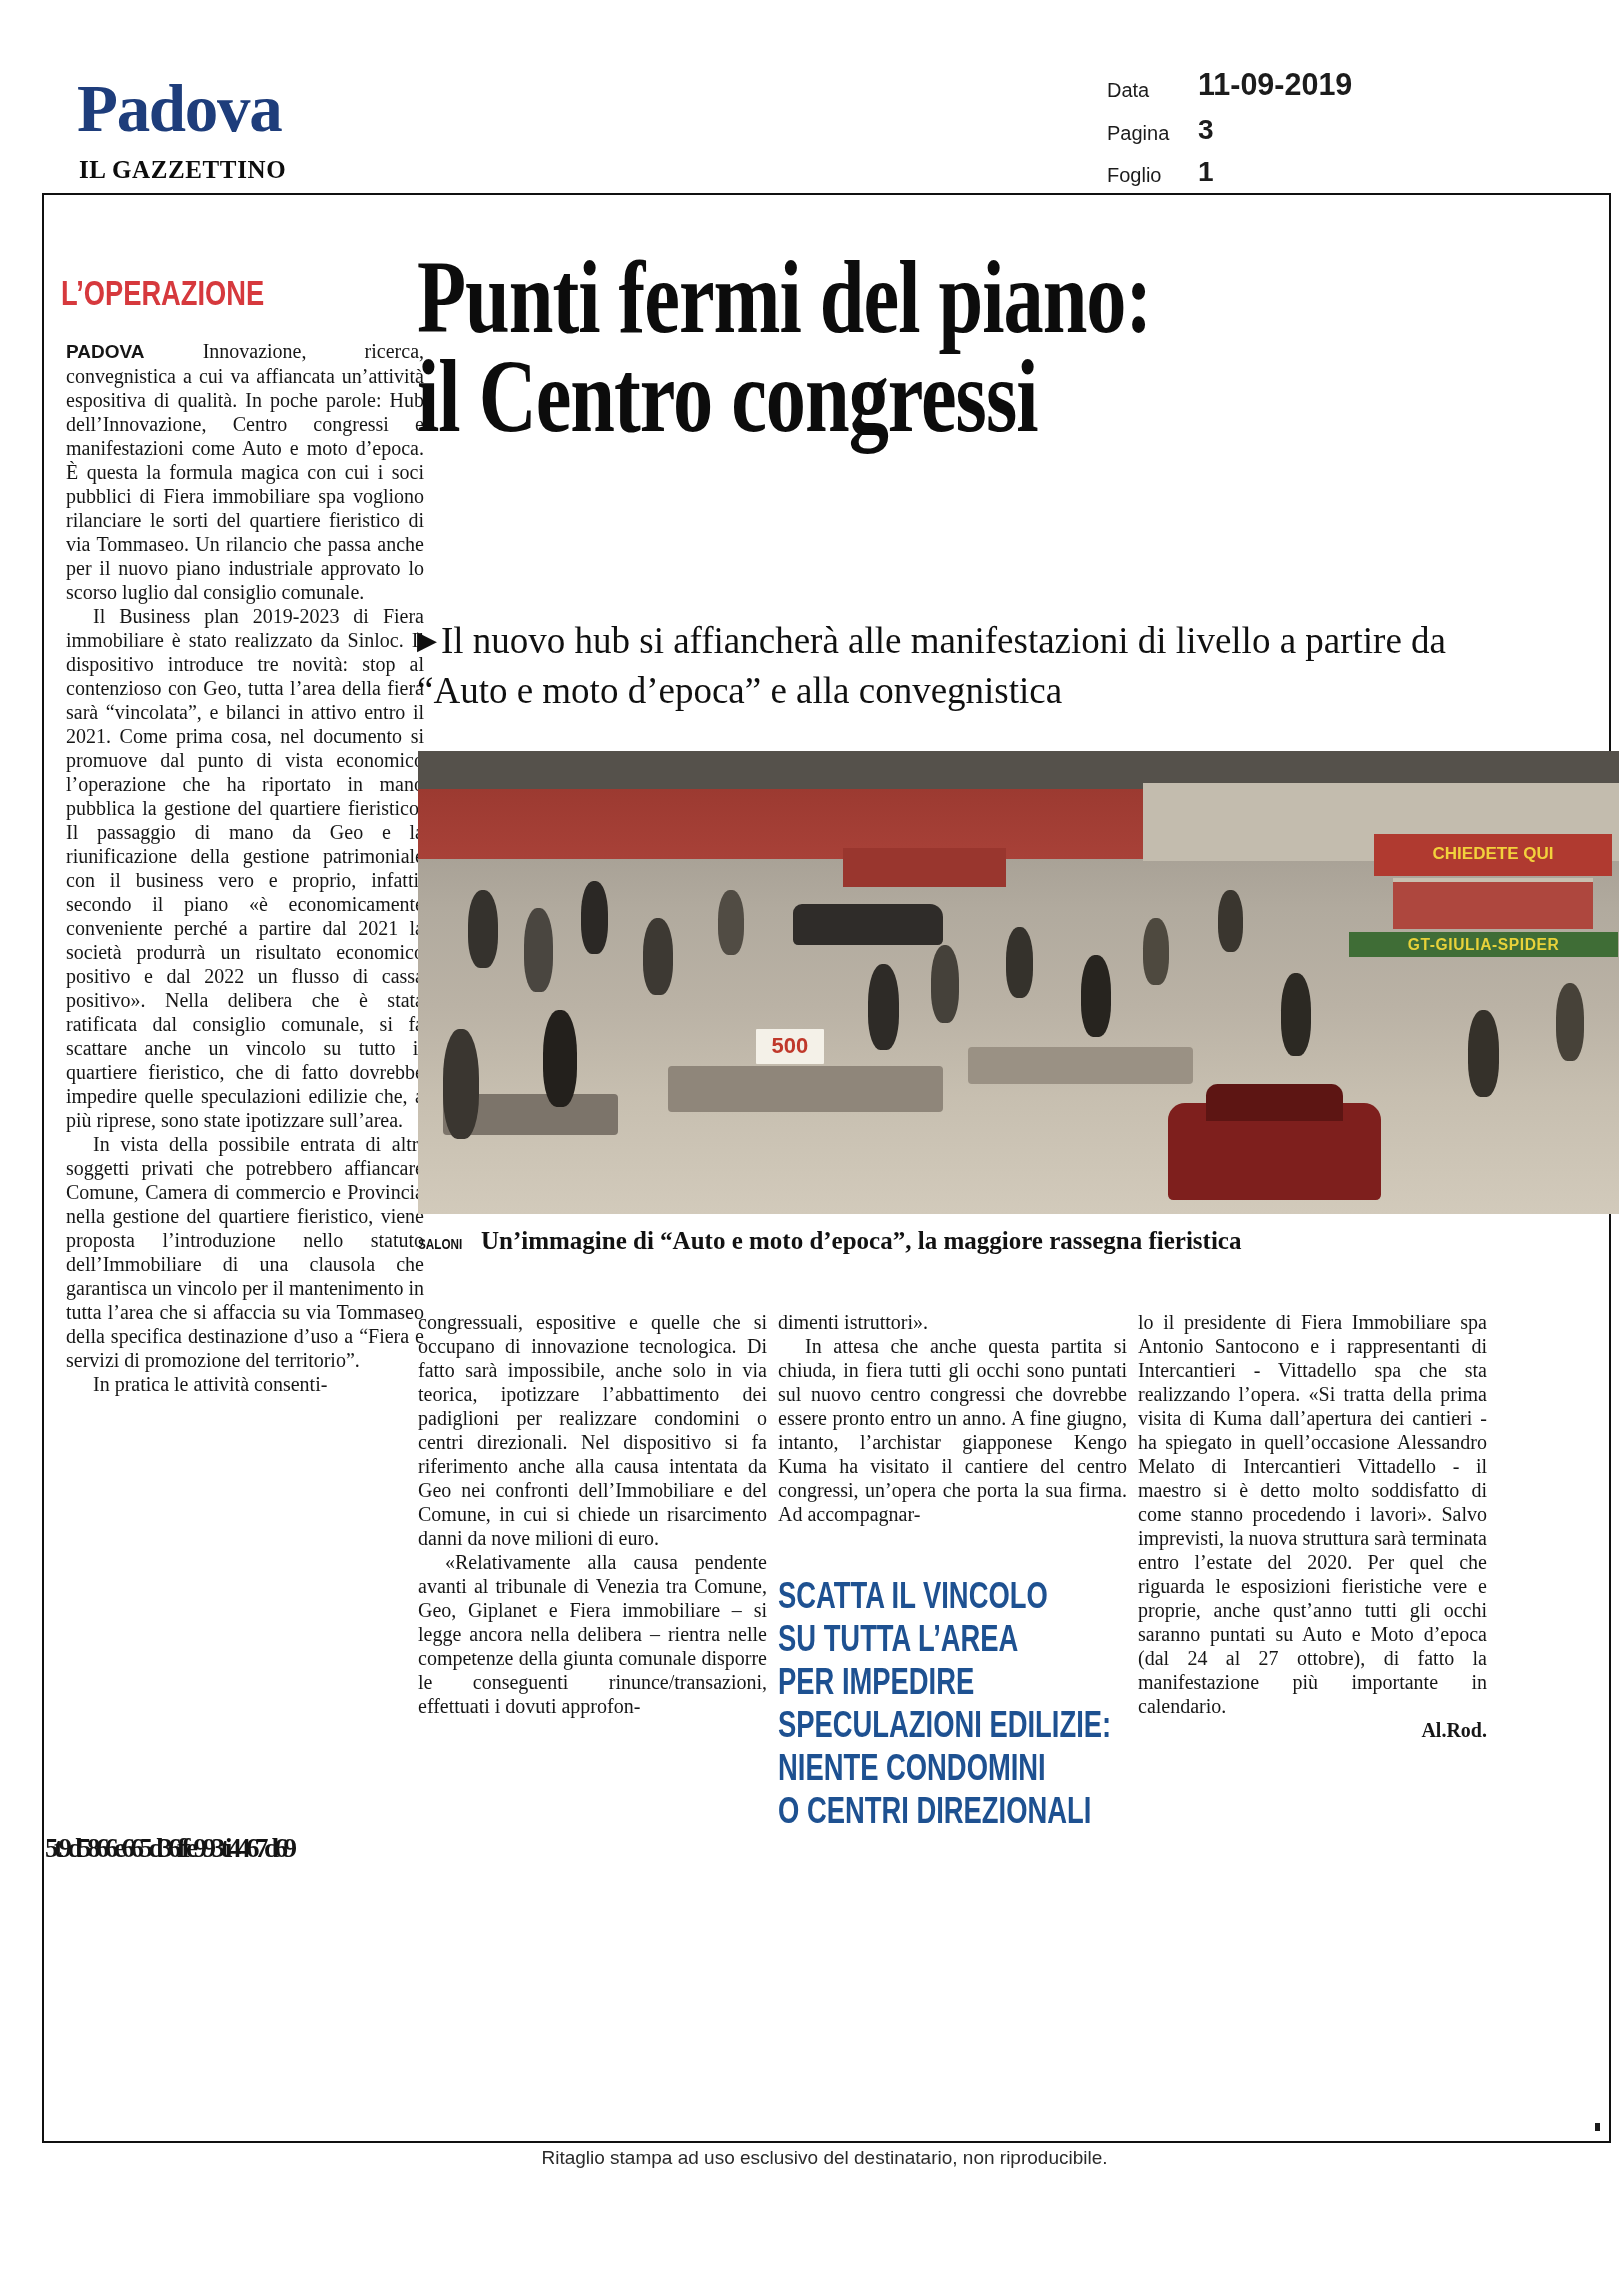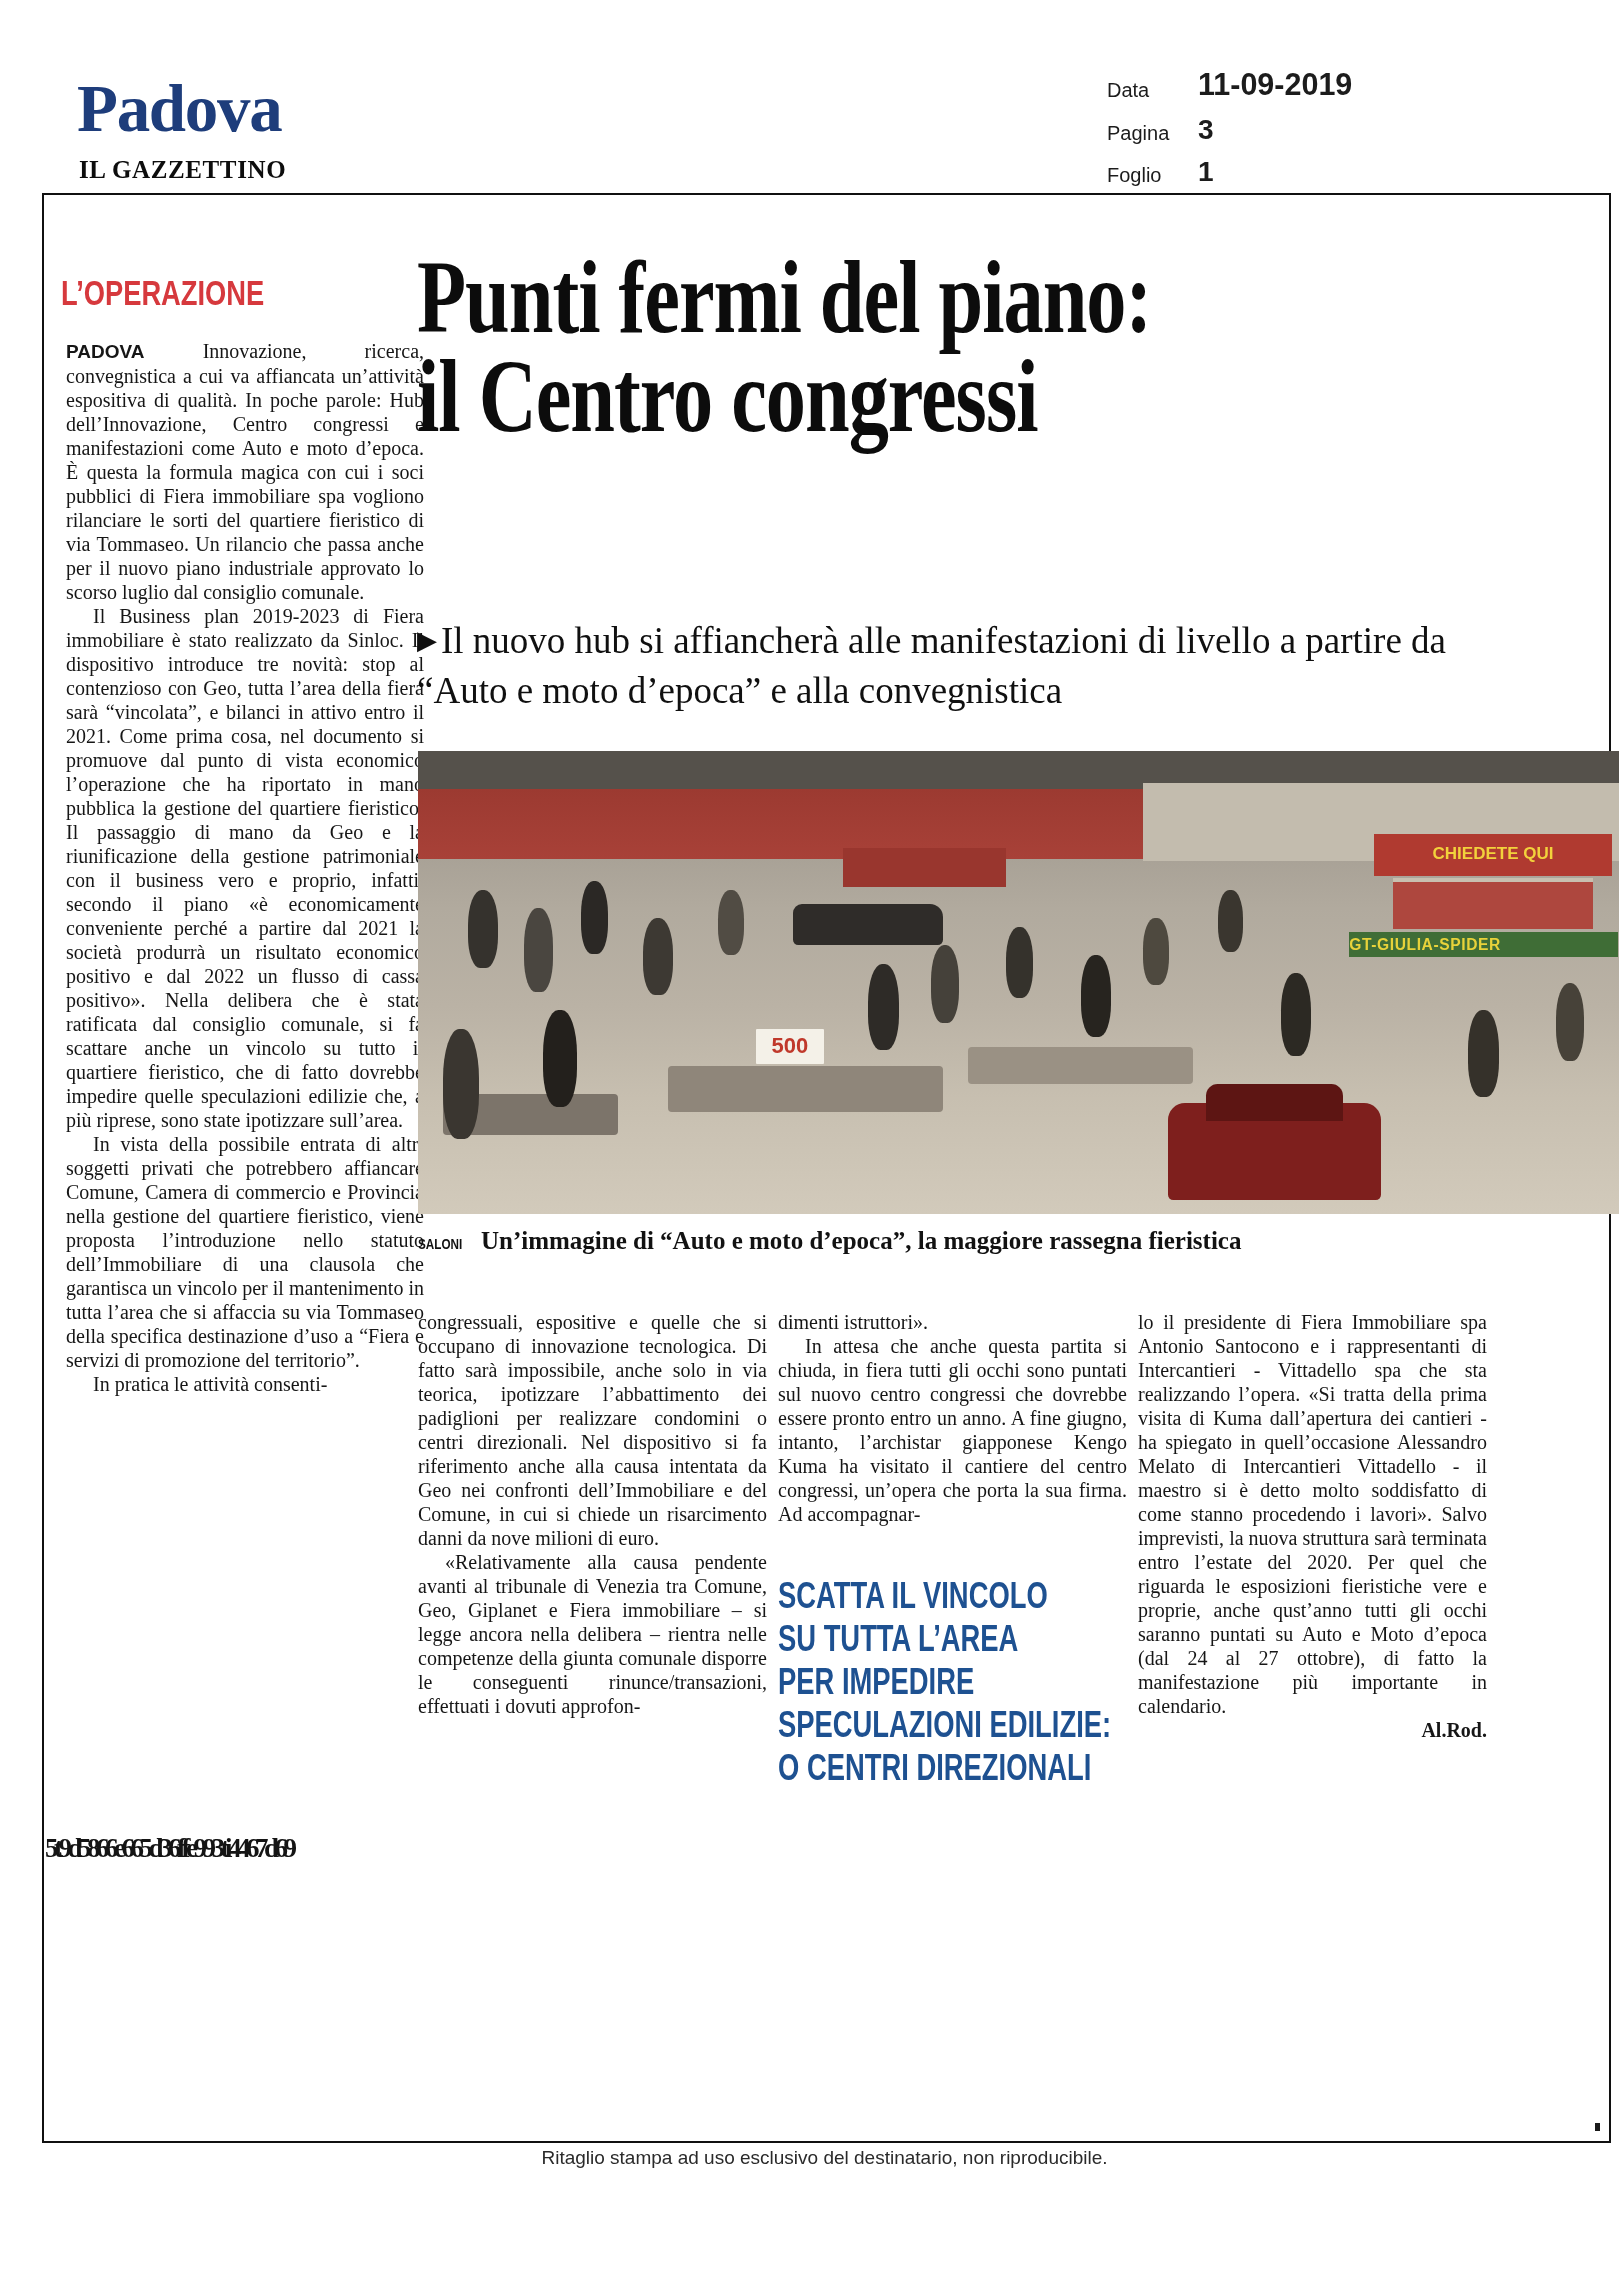--- a/index.html
+++ b/index.html
@@ -88,21 +88,21 @@
 
 <div class="abs photo">
 
   <div class="ph" style="left:0;top:0;width:100%;height:47px;background:#55514b;"></div>
   <div class="ph" style="left:0;top:38px;width:58%;height:70px;background:linear-gradient(180deg,#9c3a31,#a84138);"></div>
   <div class="ph" style="left:34%;top:97px;width:13%;height:39px;background:#99362e;"></div>
   <div class="ph" style="left:58%;top:32px;width:42%;height:78px;background:#c3bcae;"></div>
 
   <div class="ph" style="left:76.5%;top:18%;width:19%;height:9%;background:#b03a30;color:#f2d23c;font-family:'Liberation Sans',sans-serif;font-weight:bold;font-size:17px;text-align:center;line-height:40px;">CHIEDETE QUI</div>
   <div class="ph" style="left:78%;top:27.5%;width:16%;height:11%;background:#ae473e;box-shadow:inset 0 3.9px 0 #c8c0b0;"></div>
-  <div class="ph" style="left:74.5%;top:39%;width:21.5%;height:5.4%;background:#3f6d36;color:#e8d23a;font-family:'Liberation Sans',sans-serif;font-weight:bold;font-size:15.6px;line-height:25px;letter-spacing:0.6px;">GT-GIULIA-SPIDER</div>
+  <div class="ph" style="left:74.5%;top:39%;width:21.5%;height:5.4%;background:#3f6d36;color:#e8d23a;font-family:'Liberation Sans',sans-serif;font-weight:bold;font-size:15.6px;text-align:center;line-height:25px;letter-spacing:0.6px;">GT-GIULIA-SPIDER</div>
 
   <div class="ph" style="left:27%;top:60%;width:5.5%;height:7.5%;background:#f4f1e8;border-radius:1px;color:#c0392b;font-family:'Liberation Sans',sans-serif;font-weight:bold;font-size:22px;text-align:center;line-height:34px;">500</div>
 
   <div class="ph" style="left:20%;top:68%;width:22%;height:10%;background:#8f867a;border-radius:3.9px;"></div>
   <div class="ph" style="left:44%;top:64%;width:18%;height:8%;background:#9a9184;border-radius:3.9px;"></div>
   <div class="ph" style="left:2%;top:74%;width:14%;height:9%;background:#7c746a;border-radius:3.9px;"></div>
 
   <div class="ph" style="left:30%;top:33%;width:12%;height:9%;background:#2f2c29;border-radius:9px 13px 5.2px 5.2px;"></div>
 
   <div class="ph" style="left:60%;top:76%;width:17%;height:21%;background:#7e1f1d;border-radius:17px 17px 5.2px 5.2px;"></div>
@@ -134,20 +134,21 @@
 </div>
 
 <div class="abs bcol col2">
   <p>dimenti istruttori».</p>
   <p>In attesa che anche questa partita si chiuda, in fiera tutti gli occhi sono puntati sul nuovo centro congressi che dovrebbe essere pronto entro un anno. A fine giugno, intanto, l’archistar giapponese Kengo Kuma ha visitato il cantiere del centro congressi, un’opera che porta la sua firma. Ad accompagnar-</p>
   <div class="pullquote">
     <div><span class="cond">SCATTA IL VINCOLO</span></div>
     <div><span class="cond">SU TUTTA L’AREA</span></div>
     <div><span class="cond">PER IMPEDIRE</span></div>
     <div><span class="cond">SPECULAZIONI EDILIZIE:</span></div>
+    <div><span class="cond">NIENTE CONDOMINI</span></div>
     <div><span class="cond">O CENTRI DIREZIONALI</span></div>
   </div>
 </div>
 
 <div class="abs bcol col3">
   <p>lo il presidente di Fiera Immobiliare spa Antonio Santocono e i rappresentanti di Intercantieri - Vittadello spa che sta realizzando l’opera. «Si tratta della prima visita di Kuma dall’apertura dei cantieri - ha spiegato in quell’occasione Alessandro Melato di Intercantieri Vittadello - il maestro si è detto molto soddisfatto di come stanno procedendo i lavori». Salvo imprevisti, la nuova struttura sarà terminata entro l’estate del 2020. Per quel che riguarda le esposizioni fieristiche vere e proprie, anche qust’anno tutti gli occhi saranno puntati su Auto e Moto d’epoca (dal 24 al 27 ottobre), di fatto la manifestazione più importante in calendario.</p>
   <p class="byline">Al.Rod.</p>
 </div>
 
 <div class="abs corner-mark"></div>

